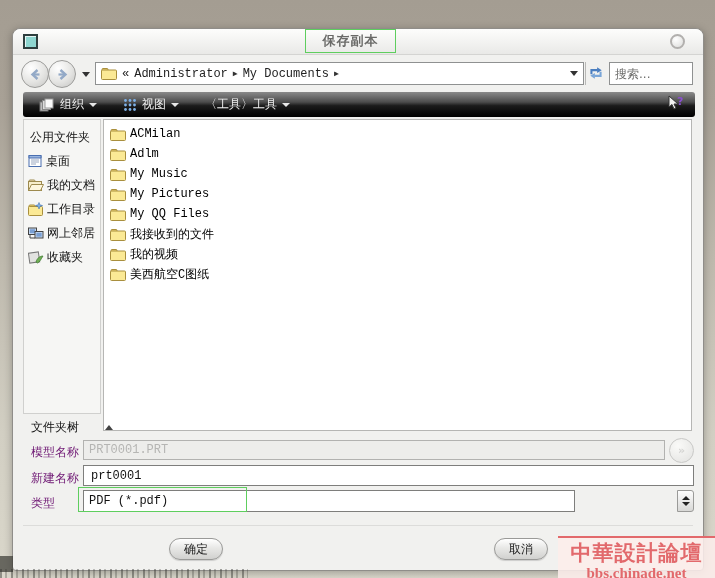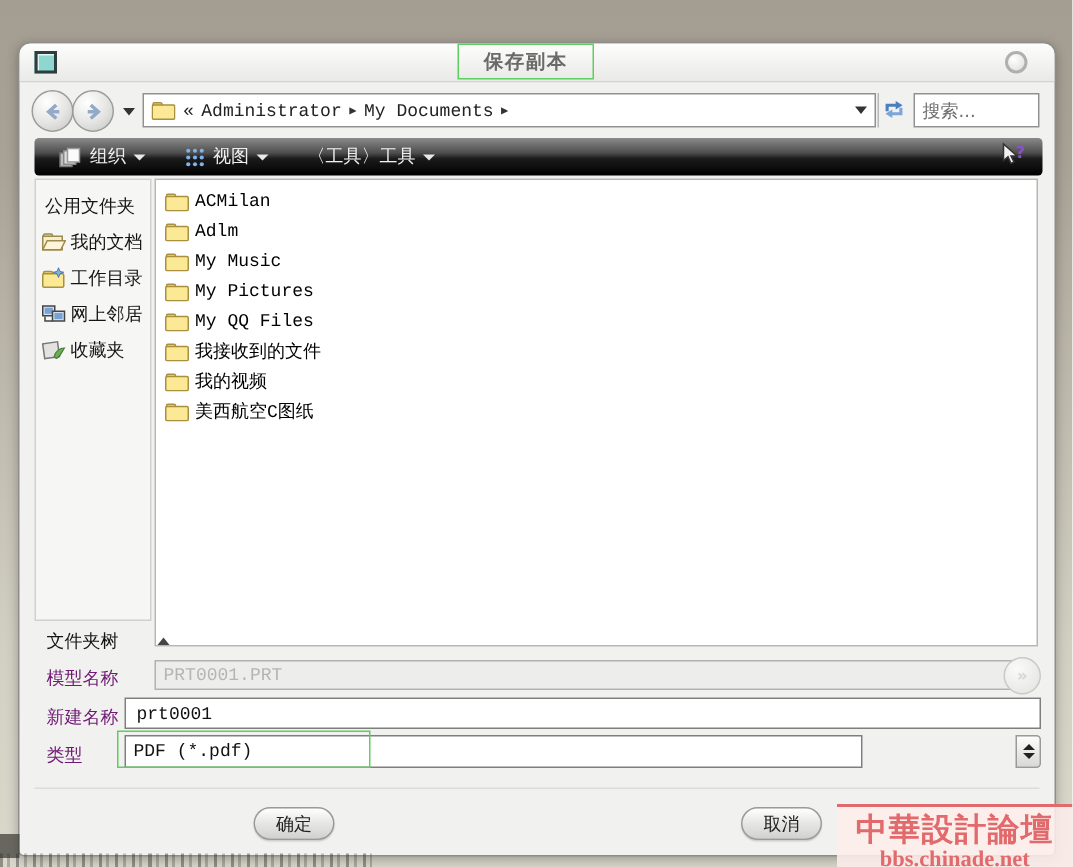--- a/index.html
+++ b/index.html
@@ -84,21 +84,21 @@
   
   .foldertree{position:absolute;left:18px;top:390px;display:flex;align-items:center;gap:26px;font-size:12px;color:#141414;}
 
   
   .form-label{position:absolute;left:18px;font-size:12px;color:#701a75;}
   .field{
     position:absolute;box-sizing:border-box;background:#fff;border:1px solid #7e7e7c;
     font-size:12px;color:#111;padding:0 5px;display:flex;align-items:center;
   }
   .field input{border:none;outline:none;width:100%;background:transparent;font:inherit;color:inherit;}
-  .field.disabled{background:#ededeb;border-color:#b2b2b0;color:#b5b5b3;margin-left:20px;}
+  .field.disabled{background:#ededeb;border-color:#b2b2b0;color:#b5b5b3;}
   .spinner{
     position:absolute;left:664px;top:461px;width:17px;height:22px;box-sizing:border-box;
     background:linear-gradient(#fdfdfd,#d8d8d6);border:1px solid #9a9a98;border-radius:0 3px 3px 0;
     display:flex;flex-direction:column;align-items:center;justify-content:center;gap:2px;
   }
   .spin-up{width:0;height:0;border-left:4px solid transparent;border-right:4px solid transparent;border-bottom:4px solid #222;}
   .spin-down{width:0;height:0;border-left:4px solid transparent;border-right:4px solid transparent;border-top:4px solid #222;}
   .round-btn{
     position:absolute;left:656px;top:409px;width:23px;height:23px;border-radius:50%;
     background:radial-gradient(circle at 35% 30%,#fafaf8,#e2e2e0);
@@ -226,20 +226,28 @@
           <text x="12" y="10" fill="#8a4fd0" font-size="11" font-weight="bold">?</text>
         </svg>
       </div>
     </div>
 
     <div class="sidebar">
       <div class="side-item" style="padding-left:2px;">
         <span>公用文件夹</span>
       </div>
       <div class="side-item">
+        <svg width="15" height="15" viewBox="0 0 15 15">
+          <rect x="1" y="1.5" width="12" height="11" fill="#fff" stroke="#4a6fb0"></rect>
+          <path d="M1 1.5 L13 1.5 L13 4 L1 4 Z" fill="#9ab6e0" stroke="#4a6fb0"></path>
+          <path d="M3 6 L11 6 M3 8 L11 8 M3 10 L8 10" stroke="#9aa8c0" stroke-width="1"></path>
+        </svg>
+        <span>桌面</span>
+      </div>
+      <div class="side-item">
         <svg width="16" height="14" viewBox="0 0 16 14">
           <rect x="1" y="2" width="6" height="3" rx="1" fill="#efe3b4" stroke="#9d8a4e"></rect>
           <rect x="0.5" y="3.5" width="13" height="9" fill="#f7eecb" stroke="#9d8a4e"></rect>
           <path d="M0.5 12.5 L3.5 6.5 L15.5 6.5 L12.5 12.5 Z" fill="#fdf6dd" stroke="#9d8a4e"></path>
         </svg>
         <span>我的文档</span>
       </div>
       <div class="side-item">
         <svg width="16" height="14" viewBox="0 0 16 14">
           <rect x="1" y="3" width="6" height="3" rx="1" fill="#f1d878" stroke="#a98f3e"></rect>

